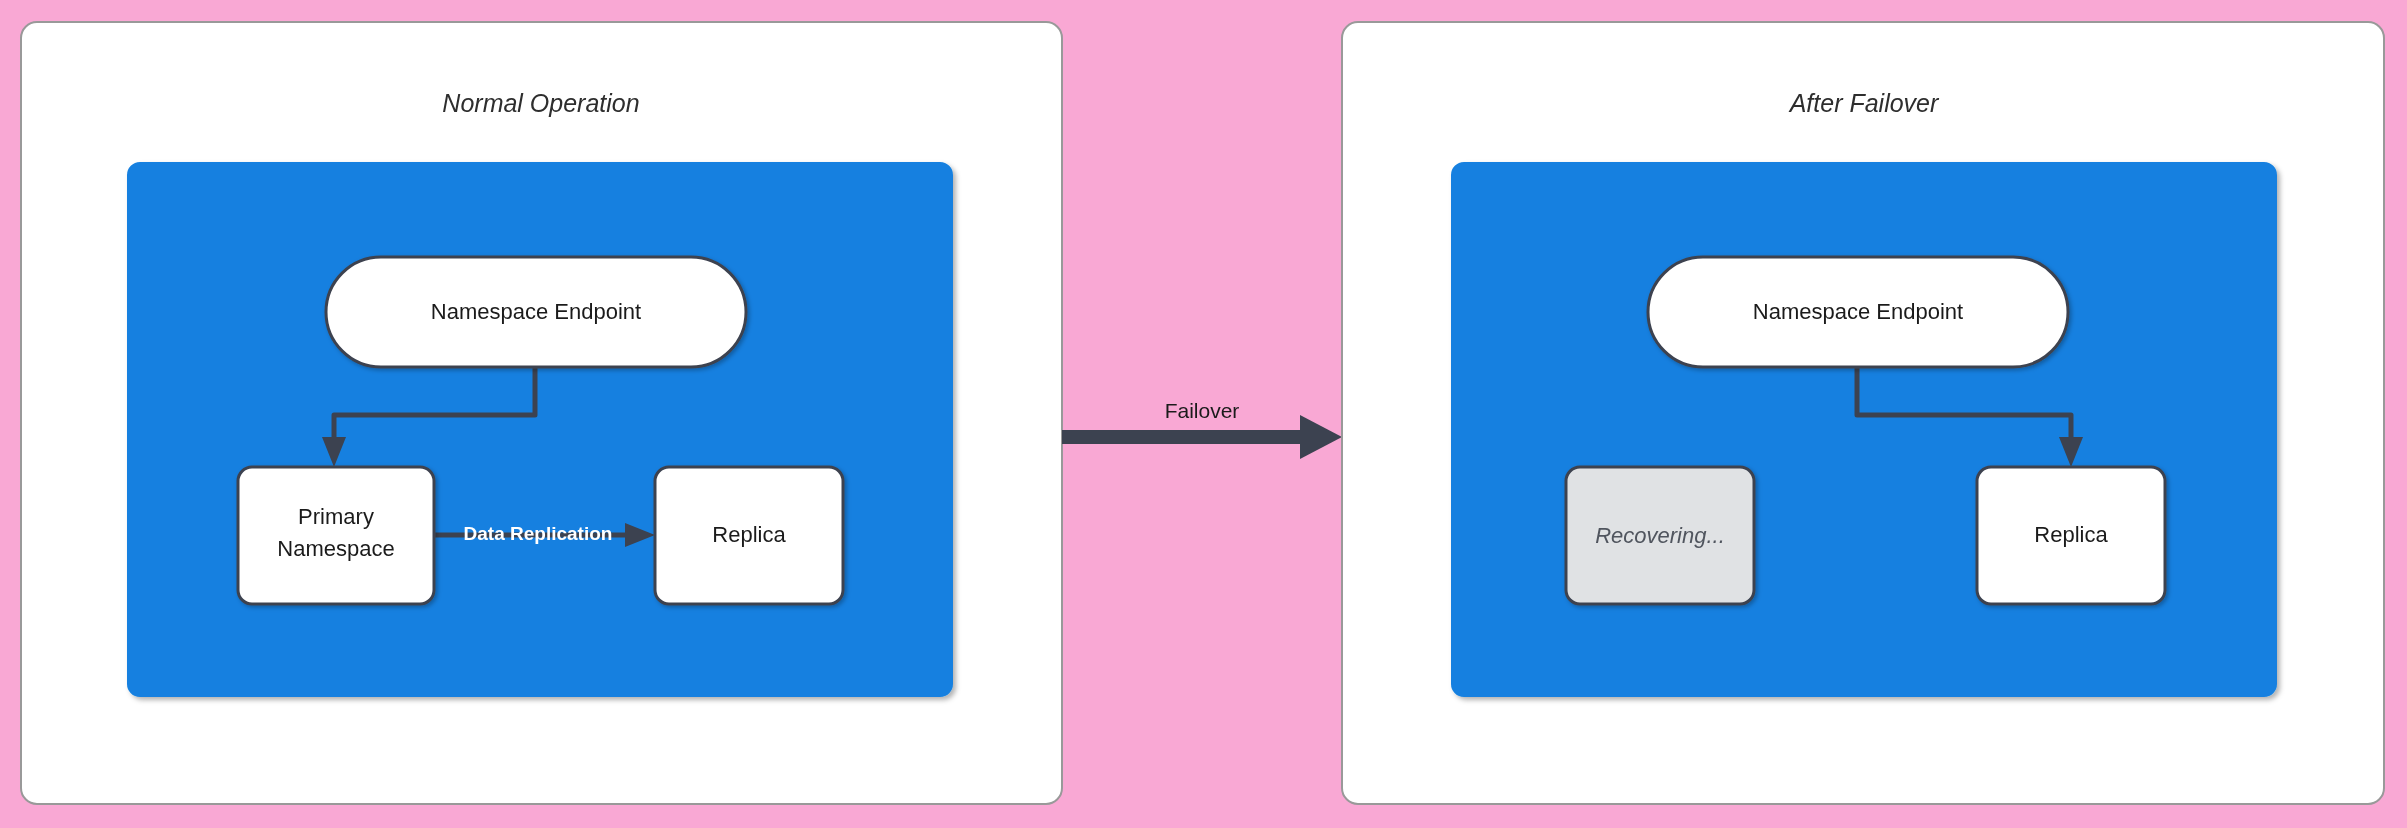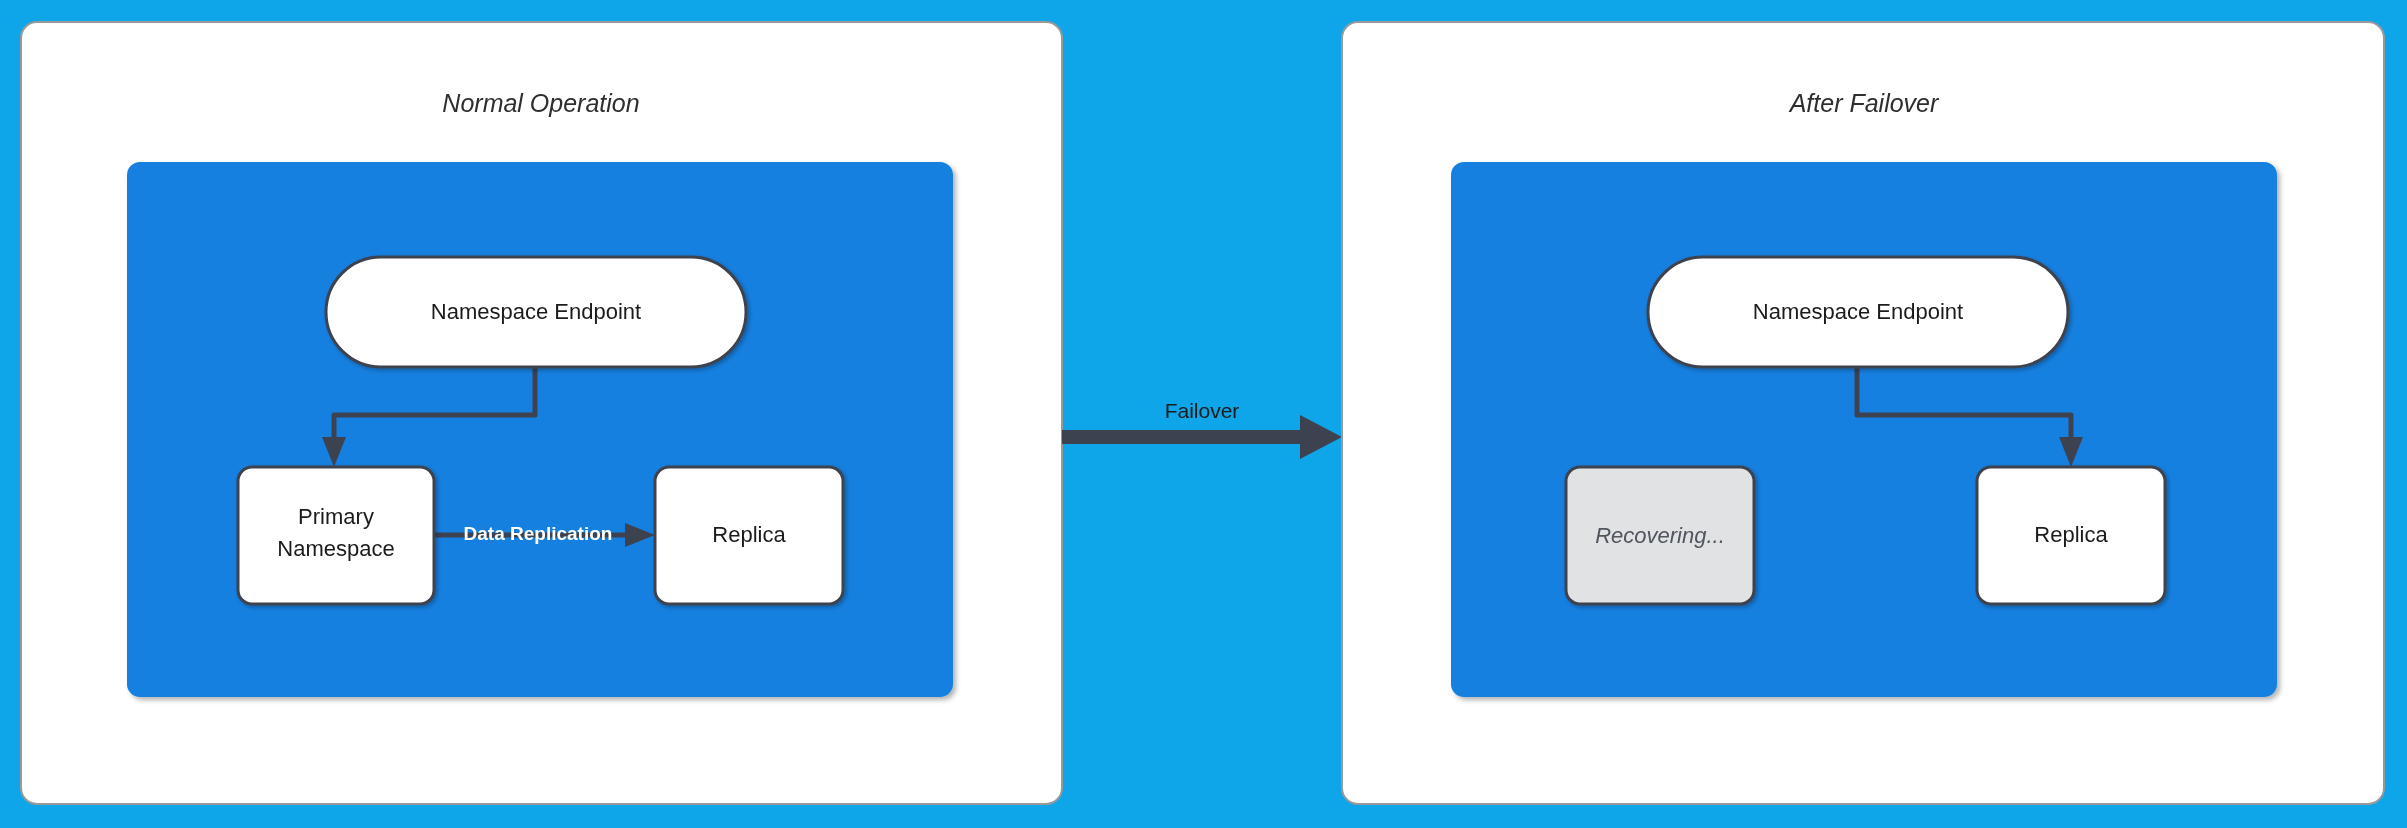--- a/index.html
+++ b/index.html
@@ -10,21 +10,21 @@
   body {
     width: 2407px;
     height: 828px;
     font-family: "Liberation Sans", sans-serif;
     overflow: hidden;
   }
   #stage {
     position: relative;
     width: 2407px;
     height: 828px;
-    background: #0ea5e9;
+    background: #f9a8d4;
     text-align: right;
   }
   svg.diagram {
     position: absolute;
     left: 0;
     top: 0;
     width: 2407px;
     height: 828px;
     display: block;
   }

